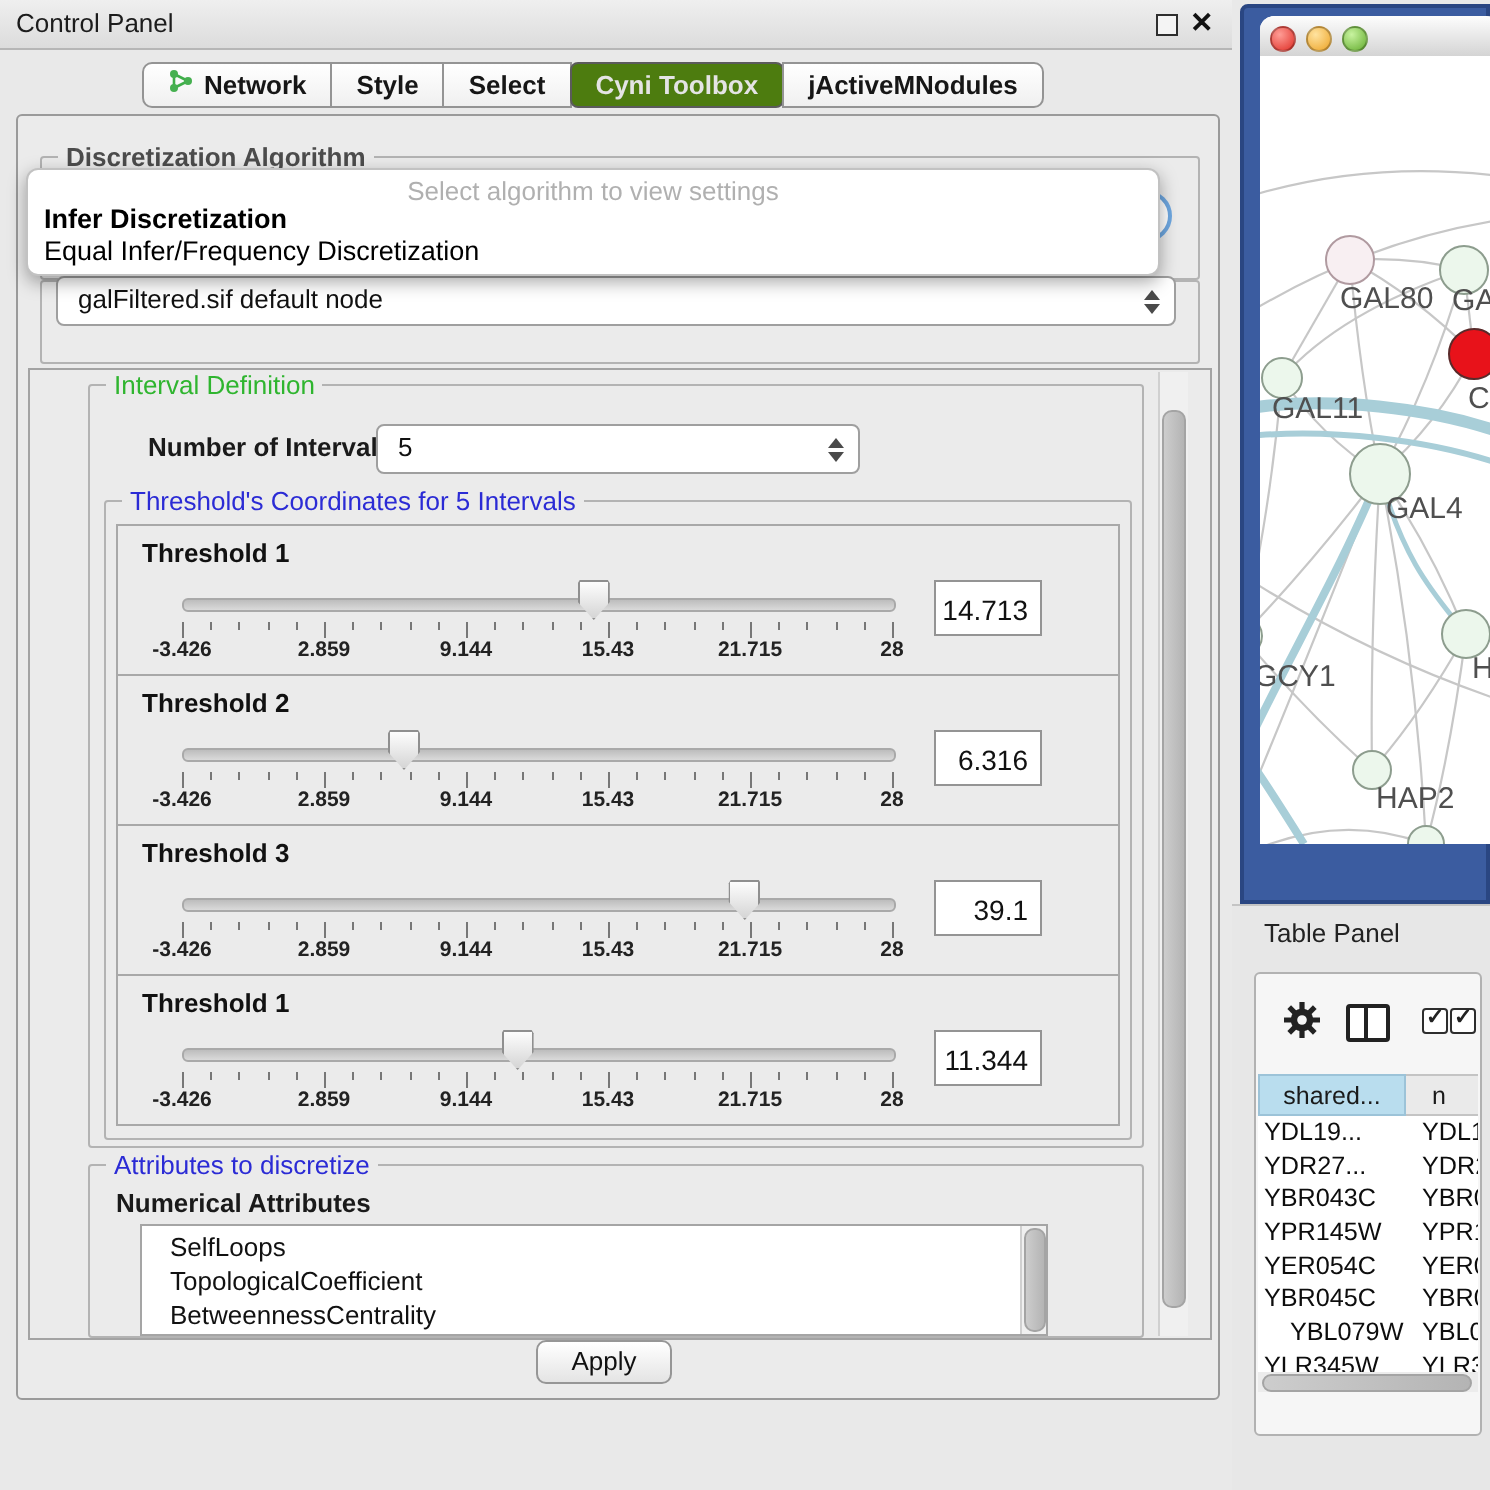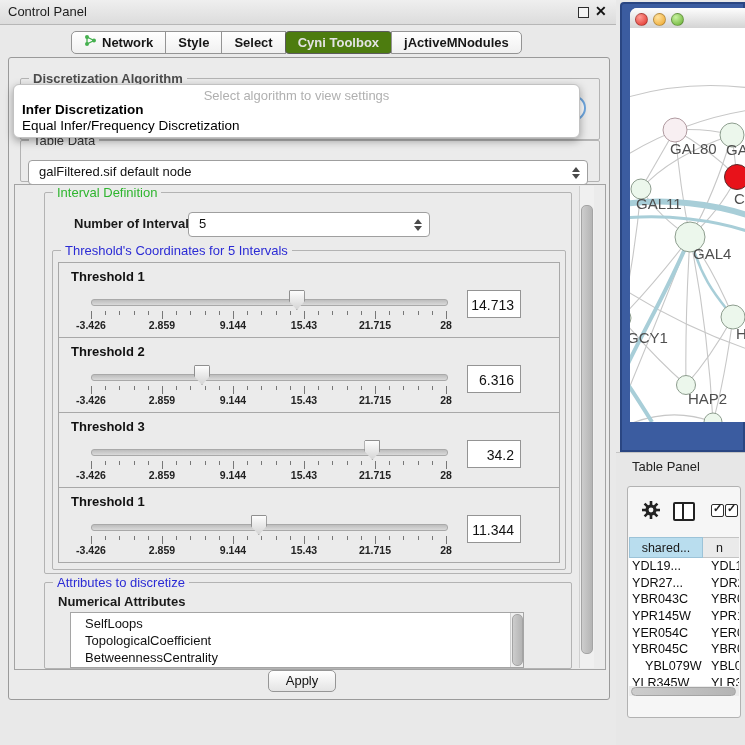--- a/index.html
+++ b/index.html
@@ -124,21 +124,21 @@
 
   <div class="abs popup">
     <div class="popup-hint">Select algorithm to view settings</div>
     <div class="popup-item" style="top:17px;font-weight:bold">Infer Discretization</div>
     <div class="popup-item" style="top:33px">Equal Infer/Frequency Discretization</div>
   </div>
 
   <div class="abs group" style="left:20px;top:140px;width:578px;height:40px">
     <span class="gtitle gray" style="font-weight:normal;color:#333">Table Data</span>
   </div>
-  <div class="abs combo" style="left:28px;top:160px;width:558px;height:23px">
+  <div class="abs combo" style="left:28px;top:138px;width:558px;height:23px">
     <span class="val">galFiltered.sif default node</span>
     <span class="stepper"></span>
   </div>
 
   <div class="abs" style="left:14px;top:184px;width:592px;height:486px;border:1px solid #a3a3a3;background:#ebebeb;box-sizing:border-box"></div>
   <div class="abs sb-v" style="left:579px;top:186px;width:14px;height:482px">
     <div class="sb-thumb" style="left:1px;top:19px;width:10px;height:447px"></div>
   </div>
 
   <div class="abs group" style="left:44px;top:192px;width:526px;height:380px">
@@ -259,21 +259,21 @@
         <div class="tick" style="left:344.4px;top:48px;height:4px"></div>
         <div class="tick" style="left:358.6px;top:48px;height:4px"></div>
         <div class="tick" style="left:372.8px;top:48px;height:4px"></div>
         <div class="tick" style="left:387.0px;top:48px;height:8px"></div>
         <div class="ticklab" style="left:32px">-3.426</div>
         <div class="ticklab" style="left:103px">2.859</div>
         <div class="ticklab" style="left:174px">9.144</div>
         <div class="ticklab" style="left:245px">15.43</div>
         <div class="ticklab" style="left:316px">21.715</div>
         <div class="ticklab" style="left:387px">28</div>
-        <div class="valbox">34.2</div>
+        <div class="valbox">39.1</div>
       </div>
       <div class="abs thr-row" style="left: 58px; top: 487px; width: 500px; height: 74px;">
         <div class="thr-title">Threshold 1</div>
         <div class="track"></div>
         <div class="thumb" style="left:191.8px"></div>
         <div class="tick" style="left:32.0px;top:48px;height:8px"></div>
         <div class="tick" style="left:46.2px;top:48px;height:4px"></div>
         <div class="tick" style="left:60.4px;top:48px;height:4px"></div>
         <div class="tick" style="left:74.6px;top:48px;height:4px"></div>
         <div class="tick" style="left:88.8px;top:48px;height:4px"></div>

